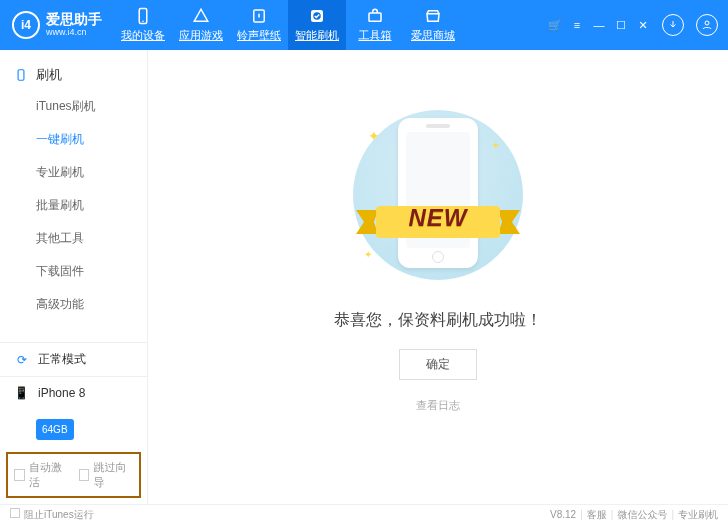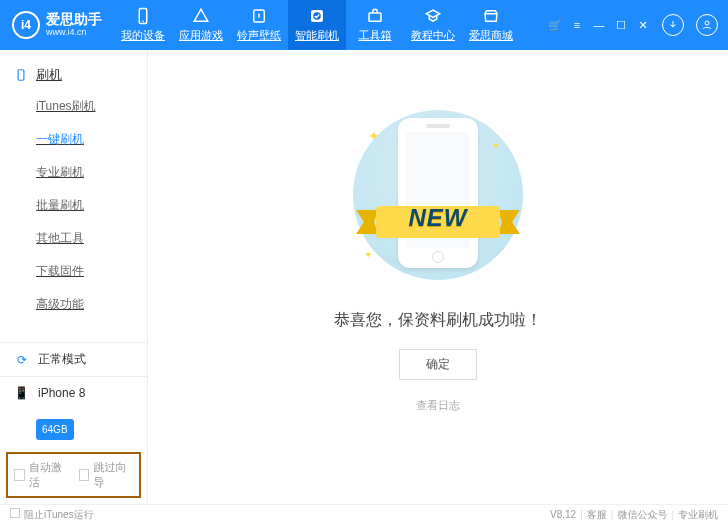--- a/index.html
+++ b/index.html
@@ -18,21 +18,21 @@
 .nav-icon { width: 18px; height: 18px; display: flex; align-items: center; justify-content: center; }
 .nav-icon svg { width: 18px; height: 18px; fill: #fff; }
 
 .win-controls { margin-left: auto; display: flex; align-items: center; padding-right: 10px; gap: 8px; }
 .win-controls .ctrl { width: 14px; height: 14px; display: flex; align-items: center; justify-content: center; cursor: pointer; color: #fff; font-size: 11px; }
 .win-controls .round { width: 22px; height: 22px; border: 1.5px solid #fff; border-radius: 50%; display: flex; align-items: center; justify-content: center; cursor: pointer; margin-left: 4px; }
 .win-controls .round svg { width: 12px; height: 12px; fill: none; stroke: #fff; stroke-width: 2; }
 
 .body { display: flex; height: 454px; }
 .sidebar { width: 148px; border-right: 1px solid #eee; display: flex; flex-direction: column; }
-.side-scroll { flex: 1; overflow: auto; padding: 10px 0; text-decoration: underline; }
+.side-scroll { flex: 1; overflow: auto; padding: 10px 0; }
 .side-group { padding: 6px 14px; display: flex; align-items: center; gap: 8px; color: #333; font-size: 13px; font-weight: 500; }
 .side-group svg { width: 14px; height: 14px; stroke: #1e8cff; fill: none; stroke-width: 2; }
 .side-list { padding-left: 36px; }
 .side-item { padding: 8px 0; font-size: 12px; color: #666; cursor: pointer; }
 .side-item.active { color: #1e8cff; }
 
 .dev-box { border-top: 1px solid #eee; }
 .dev-row { padding: 8px 14px; display: flex; align-items: center; gap: 8px; font-size: 12px; }
 .dev-row .dot { width: 16px; height: 16px; border-radius: 50%; display: flex; align-items: center; justify-content: center; }
 .chip { display: inline-block; padding: 5px 6px; background: #1e8cff; color: #fff; border-radius: 3px; font-size: 10px; margin-left: 22px; margin-top: 2px; }
@@ -43,21 +43,21 @@
 .main { flex: 1; position: relative; display: flex; flex-direction: column; align-items: center; }
 .illus { margin-top: 50px; width: 220px; height: 190px; position: relative; }
 .circle-bg { position: absolute; inset: 0; margin: auto; width: 170px; height: 170px; border-radius: 50%; background: radial-gradient(circle at 45% 35%, #d4edf6, #b9e1ef); top: 0; left: 0; right: 0; }
 .sparkle { position: absolute; color: #ffd94c; font-size: 14px; }
 .phone { position: absolute; left: 0; right: 0; margin: auto; top: 18px; width: 80px; height: 150px; background: #fff; border-radius: 12px; box-shadow: 0 2px 4px rgba(0,0,0,.08); }
 .phone::before { content:""; position:absolute; top:6px; left:50%; transform:translateX(-50%); width:24px; height:4px; background:#e6e6e6; border-radius:2px; }
 .phone::after { content:""; position:absolute; top:14px; left:8px; right:8px; bottom:20px; background:#f7f9fb; border-radius:4px; }
 .phone .home { position:absolute; bottom:5px; left:50%; transform:translateX(-50%); width:12px; height:12px; border:1px solid #e0e0e0; border-radius:50%; }
 .ribbon-wrap { position:absolute; left:0; right:0; margin:auto; top:92px; width:180px; height:60px; pointer-events:none; }
 .ribbon-wrap svg { width:100%; height:100%; }
-.new-text { position:absolute; left:0; right:0; text-align:center; top:104px; font-weight:800; font-size:24px; color:#0c4a6e; font-style:italic; letter-spacing:1px; text-shadow:0 1px 0 #e0a900; }
+.new-text { position:absolute; left:0; right:0; text-align:center; top:104px; font-weight:800; font-size:24px; color:#7f1d1d; font-style:italic; letter-spacing:1px; text-shadow:0 1px 0 #e0a900; }
 
 .msg { margin-top: 20px; font-size: 16px; color: #444; }
 .ok-btn { margin-top: 18px; padding: 6px 26px; border: 1px solid #ddd; background: #fff; cursor: pointer; font-size: 12px; color: #555; }
 .log-link { margin-top: 18px; font-size: 11px; color: #aaa; cursor: pointer; }
 
 .statusbar { height: 20px; background: #fff; border-top: 1px solid #f0f0f0; display: flex; align-items: center; font-size: 10px; color: #999; padding: 0 10px; }
 .statusbar .sb-chk { display:flex; align-items:flex-start; gap:4px; }
 .statusbar .sb-chk .box { width:10px; height:10px; border:1px solid #ccc; }
 .statusbar .right { margin-left:auto; display:flex; gap:4px; align-items:center; }
 .sep { color:#ddd; }
@@ -111,29 +111,20 @@
       <span>智能刷机</span>
     </div>
     <div class="nav-item">
       <span class="nav-icon">
           <svg viewBox="0 0 24 24">
             <rect x="4" y="8" width="16" height="11" rx="1" fill="none" stroke="#fff" stroke-width="2"></rect>
             <path d="M9 8V6a3 3 0 016 0v2" fill="none" stroke="#fff" stroke-width="2"></path>
           </svg>
         </span>
       <span>工具箱</span>
-    </div>
-    <div class="nav-item">
-      <span class="nav-icon">
-          <svg viewBox="0 0 24 24">
-            <path d="M3 9l9-5 9 5-9 5z" fill="none" stroke="#fff" stroke-width="2"></path>
-            <path d="M7 11v5l5 3 5-3v-5" fill="none" stroke="#fff" stroke-width="2"></path>
-          </svg>
-        </span>
-      <span>教程中心</span>
     </div>
     <div class="nav-item">
       <span class="nav-icon">
           <svg viewBox="0 0 24 24">
             <path d="M4 9h16l-1 10H5z" fill="none" stroke="#fff" stroke-width="2"></path>
             <path d="M4 9l2-4h12l2 4" fill="none" stroke="#fff" stroke-width="2"></path>
           </svg>
         </span>
       <span>爱思商城</span>
     </div>

